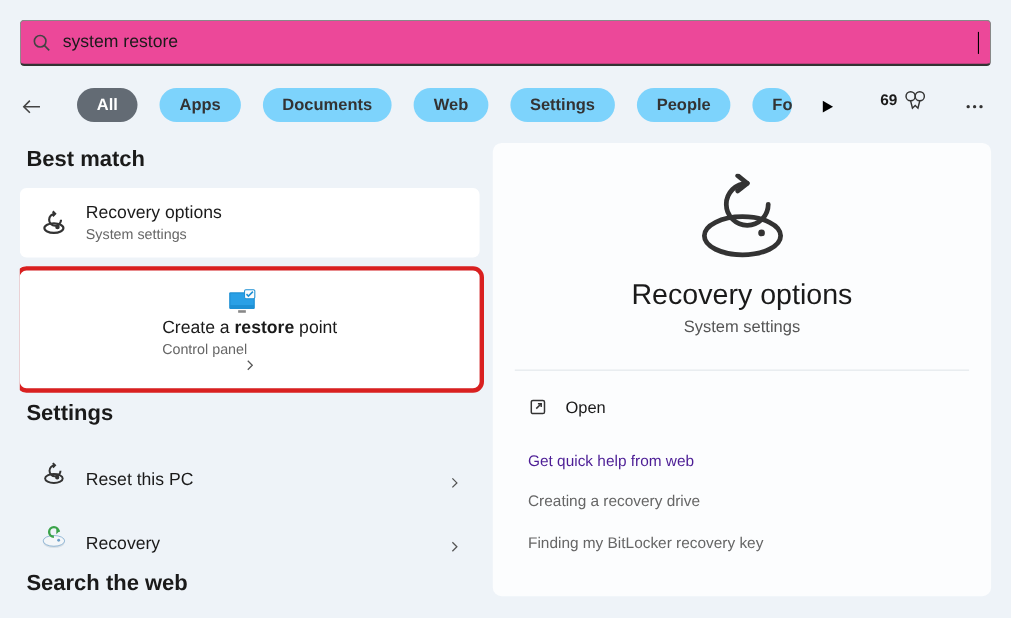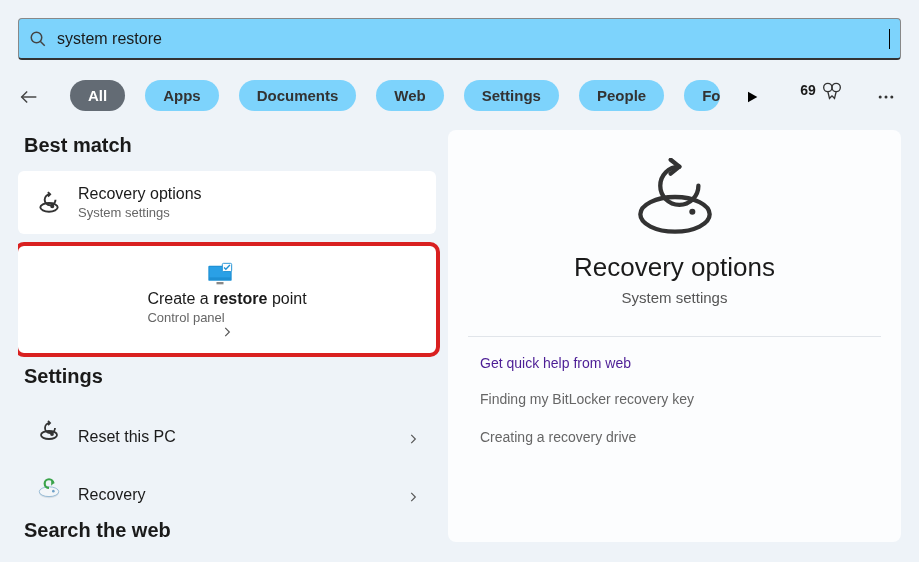--- a/index.html
+++ b/index.html
@@ -1,19 +1,19 @@
 <!DOCTYPE html>
 <html><head>
 <meta charset="utf-8">
 <style>
   * { box-sizing: border-box; margin: 0; padding: 0; font-family: "Segoe UI", Arial, sans-serif; }
   body { width: 919px; height: 562px; background: #eef3f8; overflow: hidden; color: #1a1a1a; }
 
   .search-wrap { padding: 18px 18px 8px 18px; }
-  .search-box { width: 100%; height: 42px; background: #7dd3fc; border: 1px solid #888; border-bottom: 2px solid #333; border-radius: 4px; display: flex; align-items: center; padding: 0 10px; }
+  .search-box { width: 100%; height: 42px; background: #ec4899; border: 1px solid #888; border-bottom: 2px solid #333; border-radius: 4px; display: flex; align-items: center; padding: 0 10px; }
   .search-icon { margin-right: 10px; }
   .search-input { flex: 1; border: none; outline: none; font-size: 16px; }
   .cursor { display: inline-block; width: 1px; height: 20px; background: #000; margin-left: 1px; vertical-align: middle; }
 
   .tabs-row { display: flex; align-items: flex-start; padding: 12px 18px 16px 18px; gap: 20px; font-weight: bold; }
   .back-btn { width: 34px; height: 34px; display: flex; align-items: center; justify-content: center; margin-right: 10px; border-radius: 50%; }
   .pill { background: #7dd3fc; color: #333; border-radius: 18px; padding: 7px 18px; font-size: 15px; white-space: nowrap; cursor: pointer; }
   .pill.active { background: #636b74; color: #fff; }
   .folder-pill { overflow: hidden; max-width: 58px; }
   .chat-btn { width: 34px; height: 34px; display: flex; align-items: center; justify-content: center; margin-left: 4px; }
@@ -195,17 +195,27 @@
           <path d="M10 65 a40 20 0 0 0 80 0 a40 20 0 0 0 -80 0"></path>
           <circle cx="70" cy="62" r="3.5" fill="#333" stroke="none"></circle>
           <path d="M55 10 a22 22 0 1 0 22 22"></path>
           <polyline points="45 2 55 10 45 18"></polyline>
         </svg>
       </div>
       <div class="hero-title">Recovery options</div>
       <div class="hero-sub">System settings</div>
     </div>
     <div class="right-divider"></div>
+    <div class="action-row">
+      <span>
+        <svg width="18" height="18" viewBox="0 0 24 24" fill="none" stroke="#333" stroke-width="1.8">
+            <rect x="4" y="4" width="16" height="16" rx="2"></rect>
+            <polyline points="10 14 16 8"></polyline>
+            <polyline points="12 8 16 8 16 12"></polyline>
+          </svg>
+      </span>
+      <span>Open</span>
+    </div>
     <div class="help-label">Get quick help from web</div>
+    <div class="help-link">Creating a recovery drive</div>
     <div class="help-link">Finding my BitLocker recovery key</div>
-    <div class="help-link">Creating a recovery drive</div>
   </div>
 </div>
 
 </body></html>

